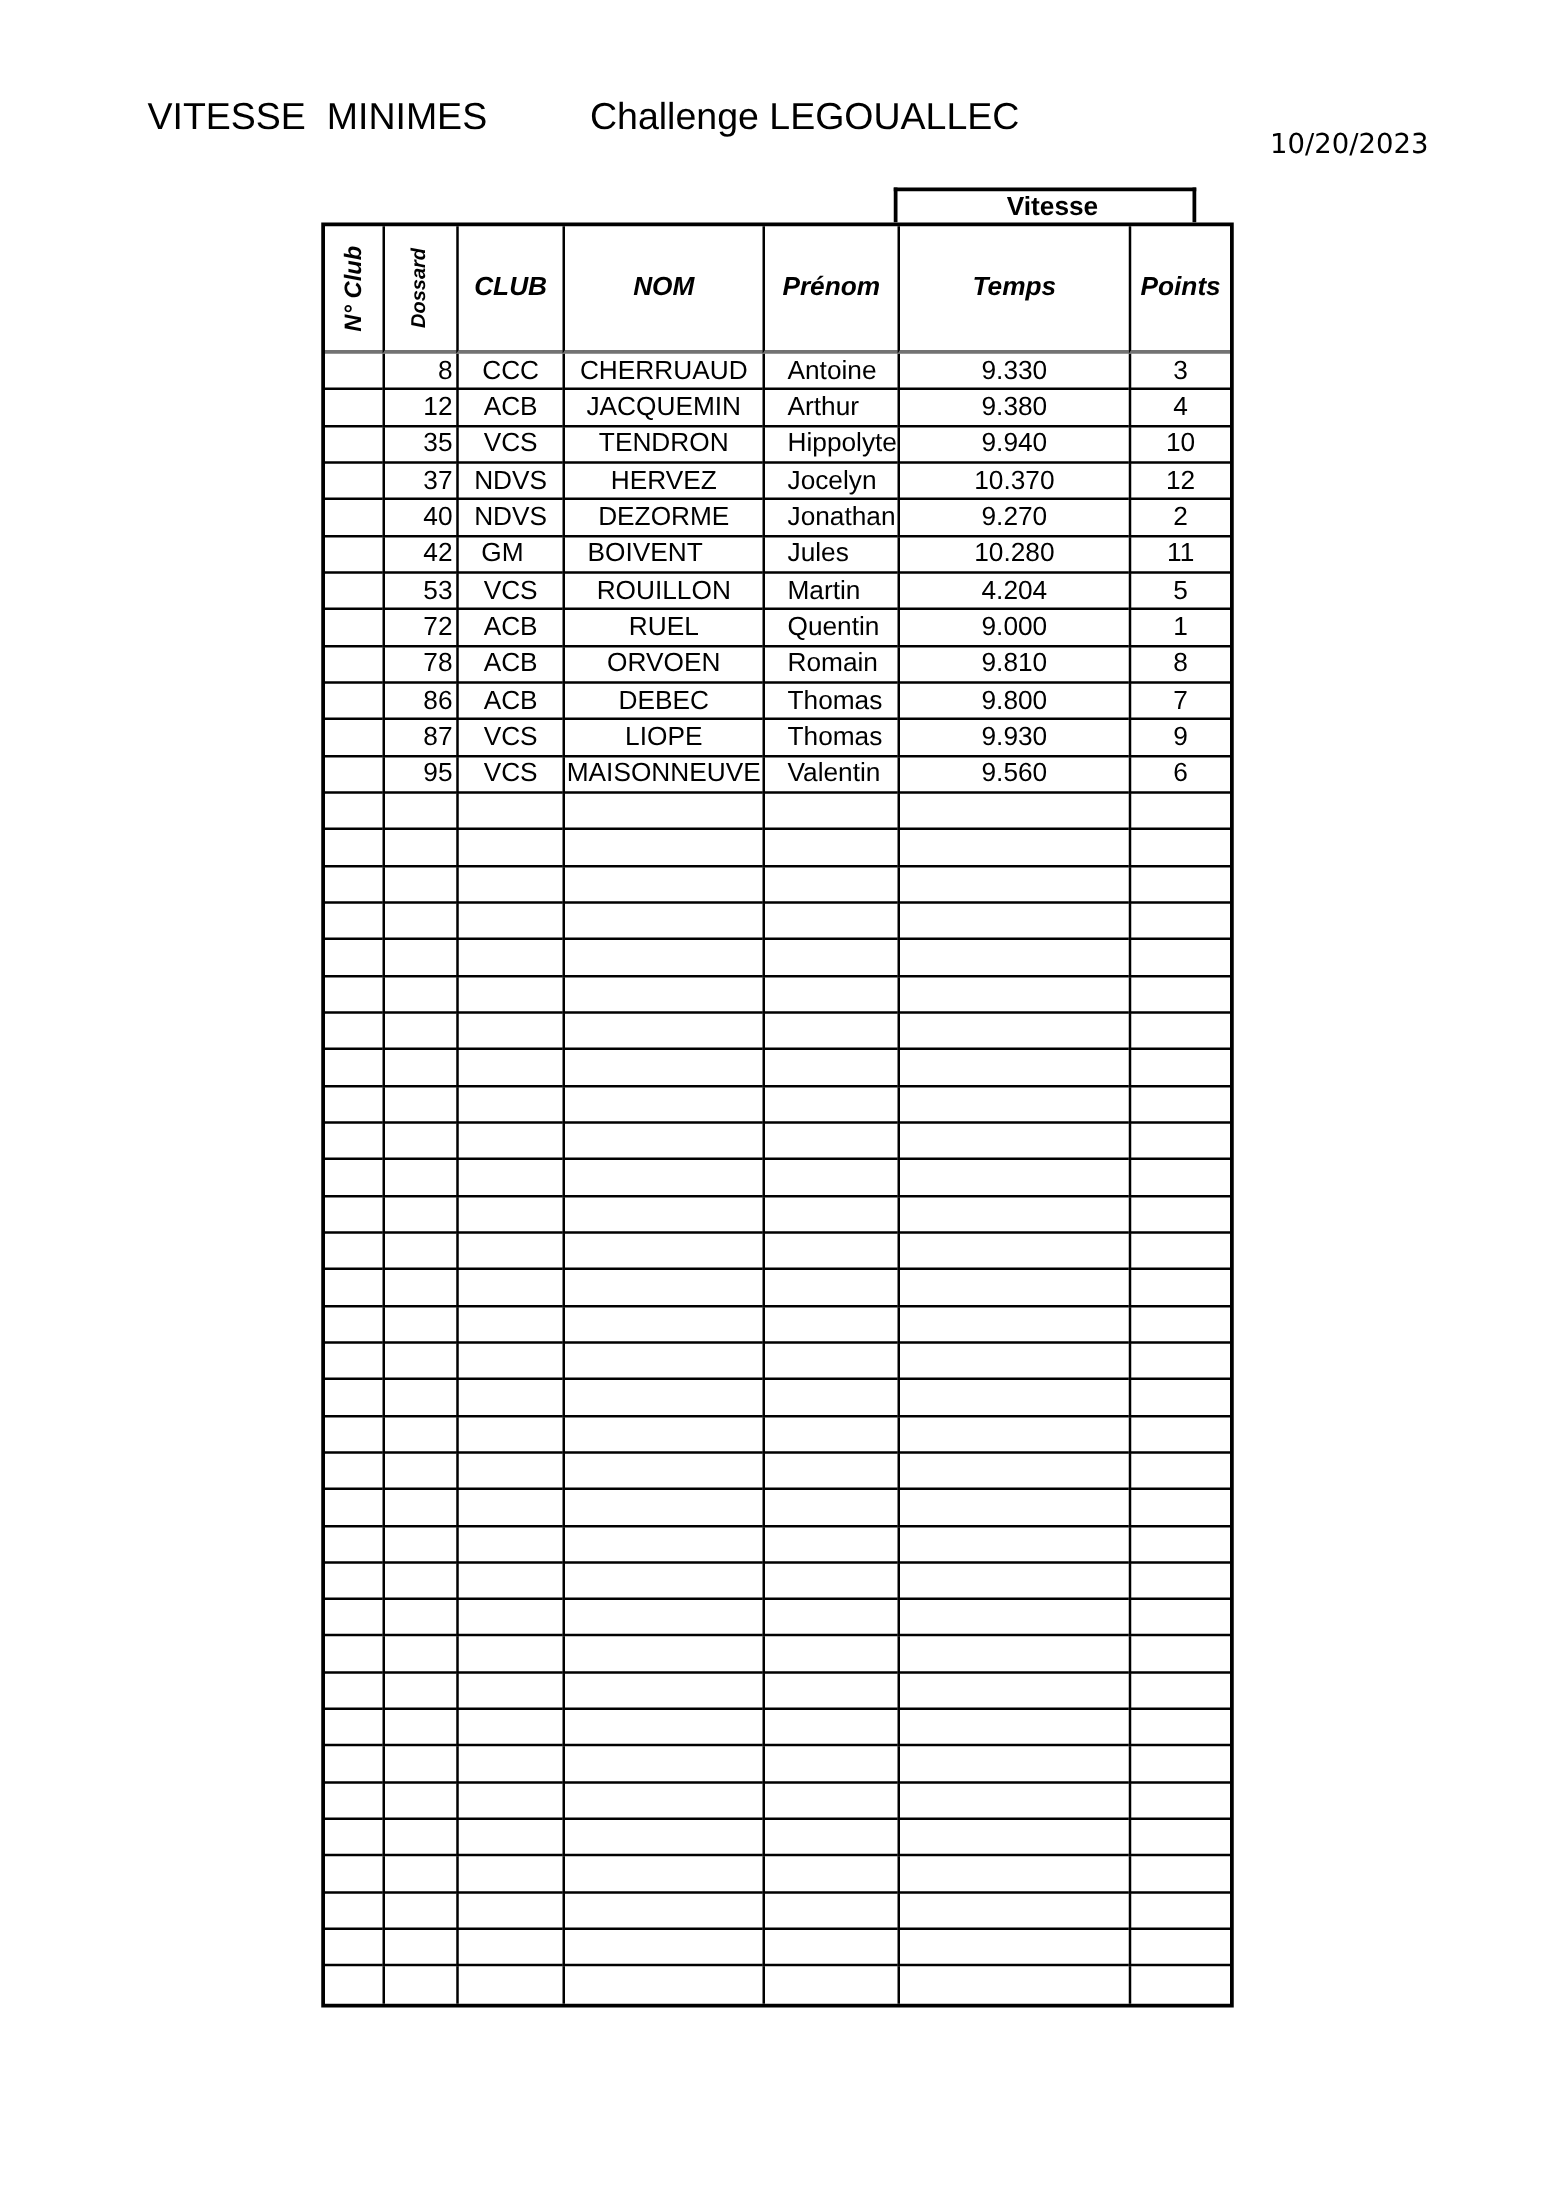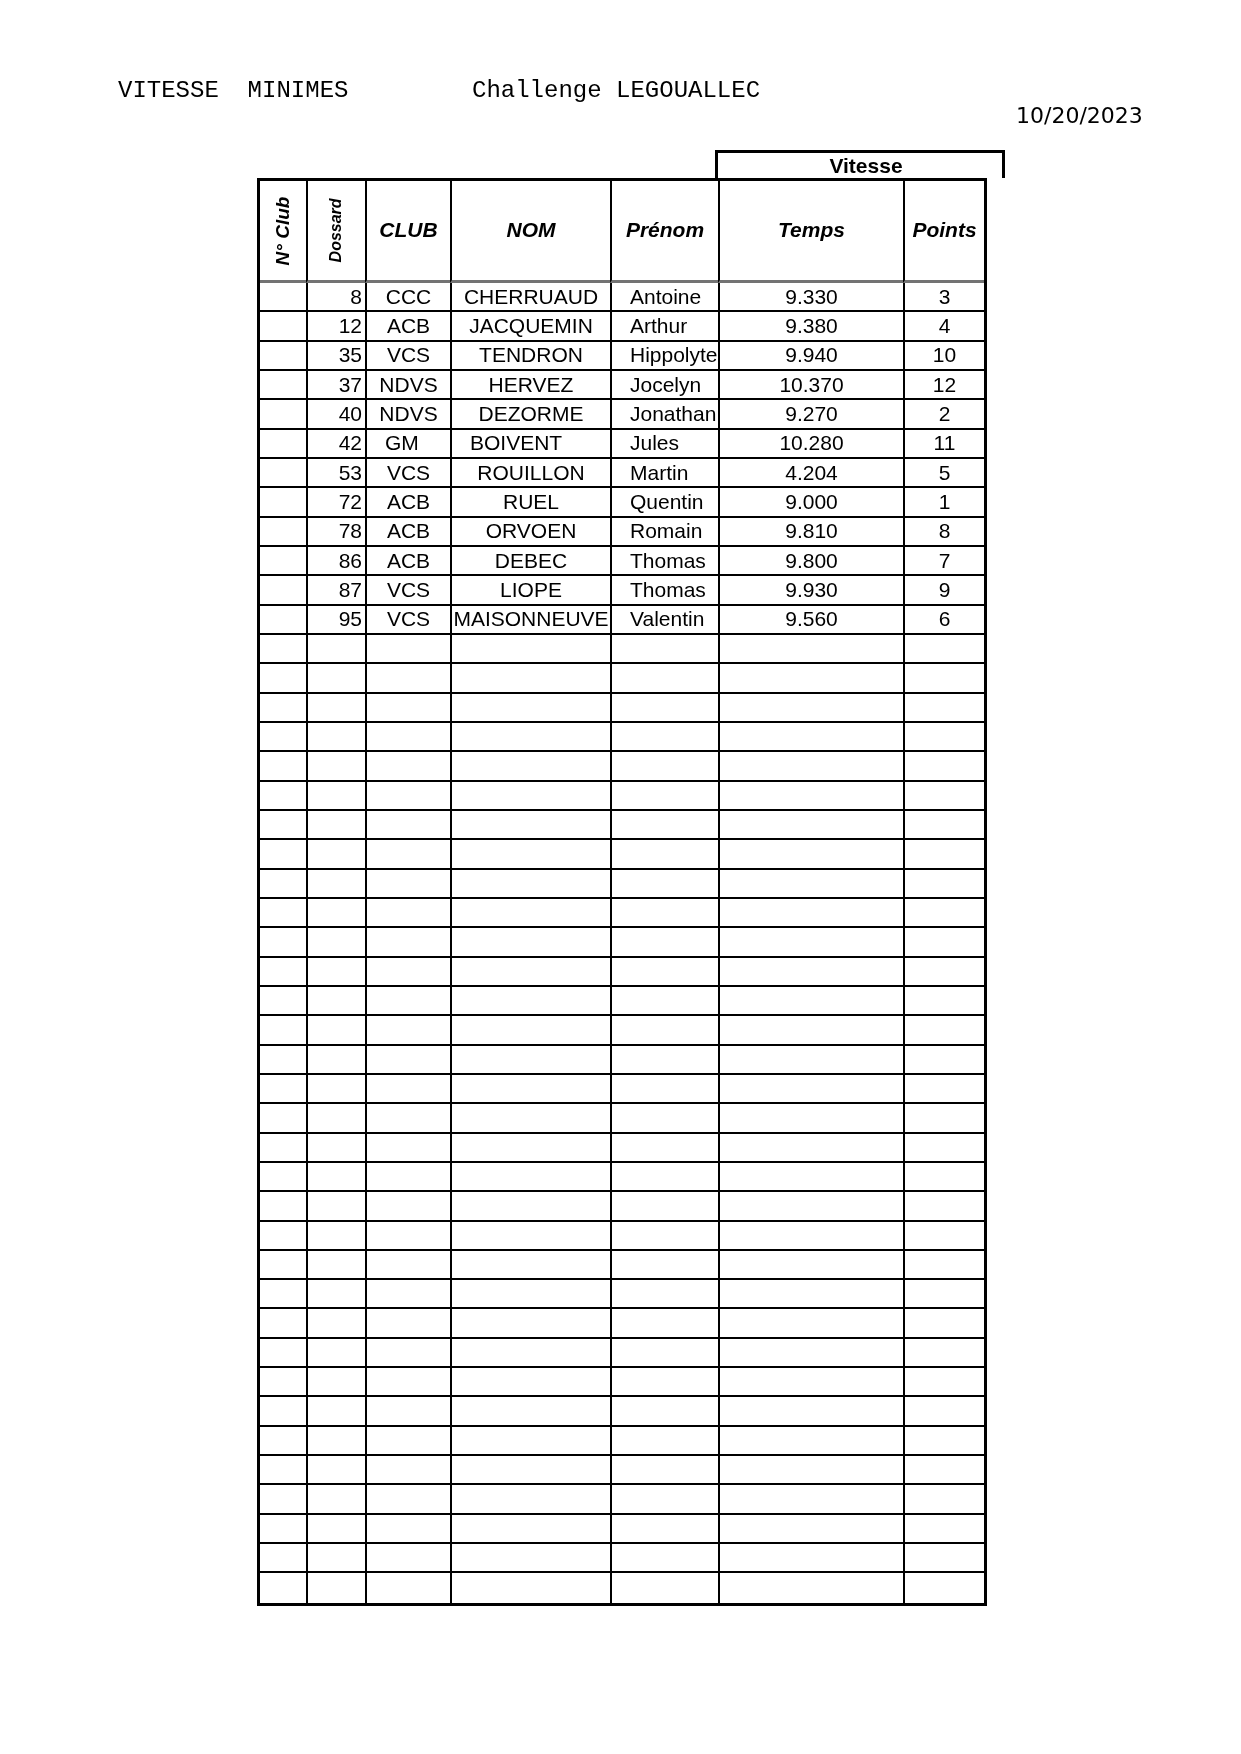--- a/index.html
+++ b/index.html
@@ -8,37 +8,37 @@
     background: #ffffff;
     position: relative;
     font-family: "Liberation Sans", sans-serif;
     color: #000;
     overflow: hidden;
   }
   .abs { position: absolute; }
 
   
   .doc-title {
-    font-family: Liberation Mono, monospace;
-    font-size: 24px;
+    font-family: Liberation Sans, sans-serif;
+    font-size: 30px;
     white-space: pre;
   }
   .doc-date {
     font-family: "DejaVu Sans", sans-serif;
     font-size: 22px;
     white-space: pre;
   }
 
   
   .sheet { position: absolute; left: 257px; top: 150px; }
 
   
   .vitesse-box {
     position: absolute; left: 458px; top: 0;
-    width: 290px; height: 28px;
+    width: 242px; height: 28px;
     border: 3px solid #000; border-bottom: none;
     box-sizing: border-box;
     display: flex; align-items: center; justify-content: center;
     font-weight: bold; font-size: 21px;
     background: #fff;
     padding-left: 12px;
   }
 
   
   .grid {

